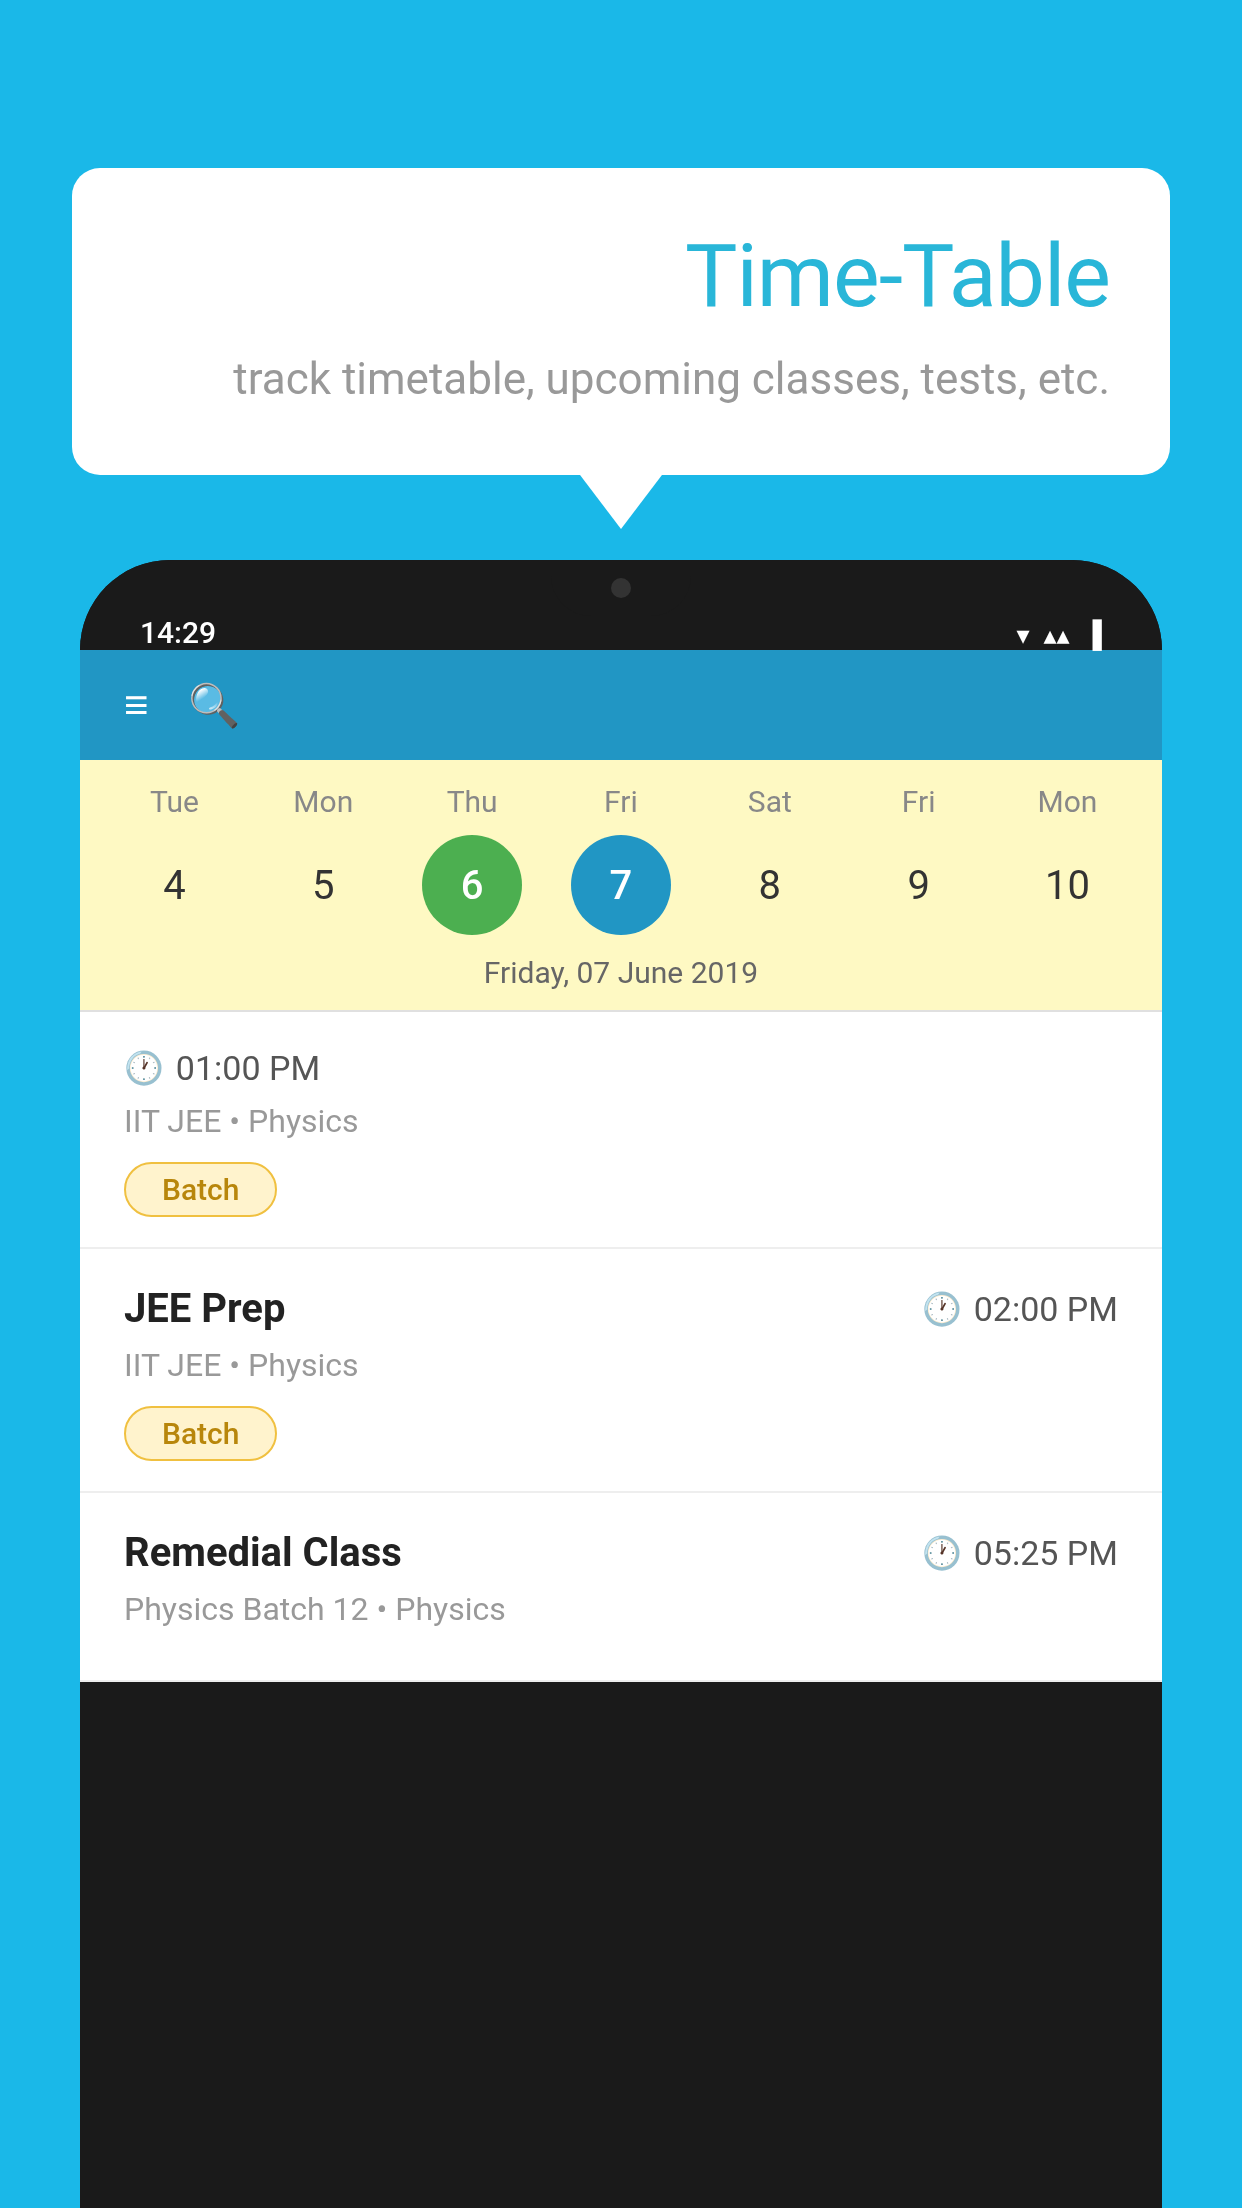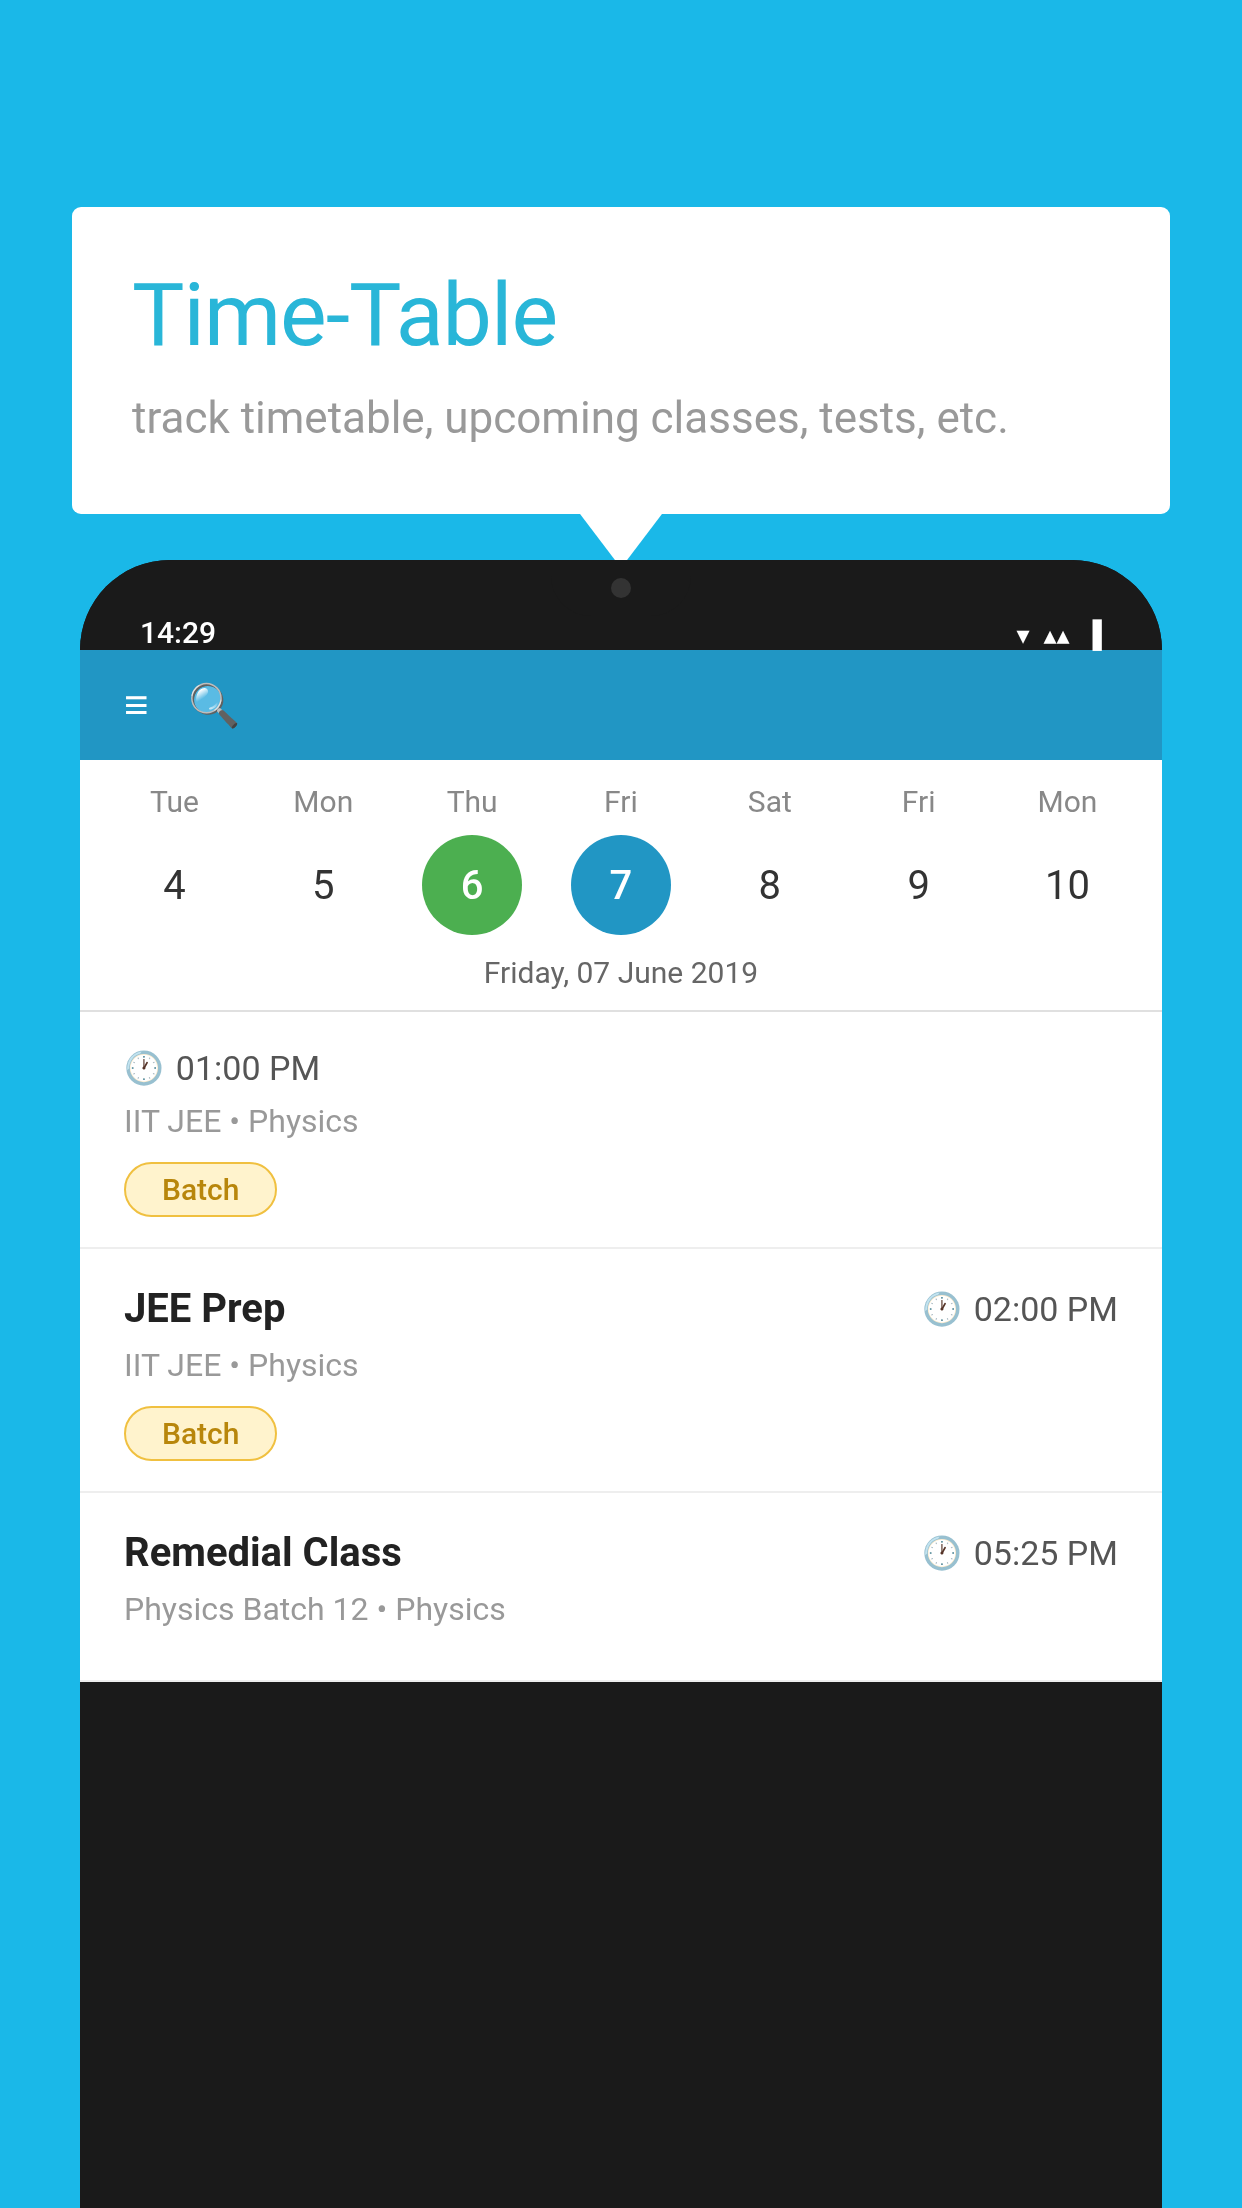--- a/index.html
+++ b/index.html
@@ -14,24 +14,23 @@
       position: relative;
     }
 
     
     .speech-bubble {
       position: absolute;
       top: 168px;
       left: 72px;
       right: 72px;
       background: white;
-      border-radius: 9px;
+      border-radius: 28px;
       padding: 60px 60px 70px 60px;
-      text-align: left;
-      margin-top: 39px;
+      text-align: right;
     }
 
     .speech-bubble::after {
       content: '';
       position: absolute;
       bottom: -54px;
       left: 50%;
       transform: translateX(-50%);
       width: 0;
       height: 0;
@@ -139,21 +138,21 @@
       flex: 1;
     }
 
     .search-icon {
       color: white;
       font-size: 42px;
     }
 
     
     .calendar-strip {
-      background: #ffffff;
+      background: #fef9c3;
       padding: 24px 0 0 0;
     }
 
     .day-headers {
       display: flex;
       justify-content: space-around;
       padding: 0 20px;
       margin-bottom: 16px;
     }
 

